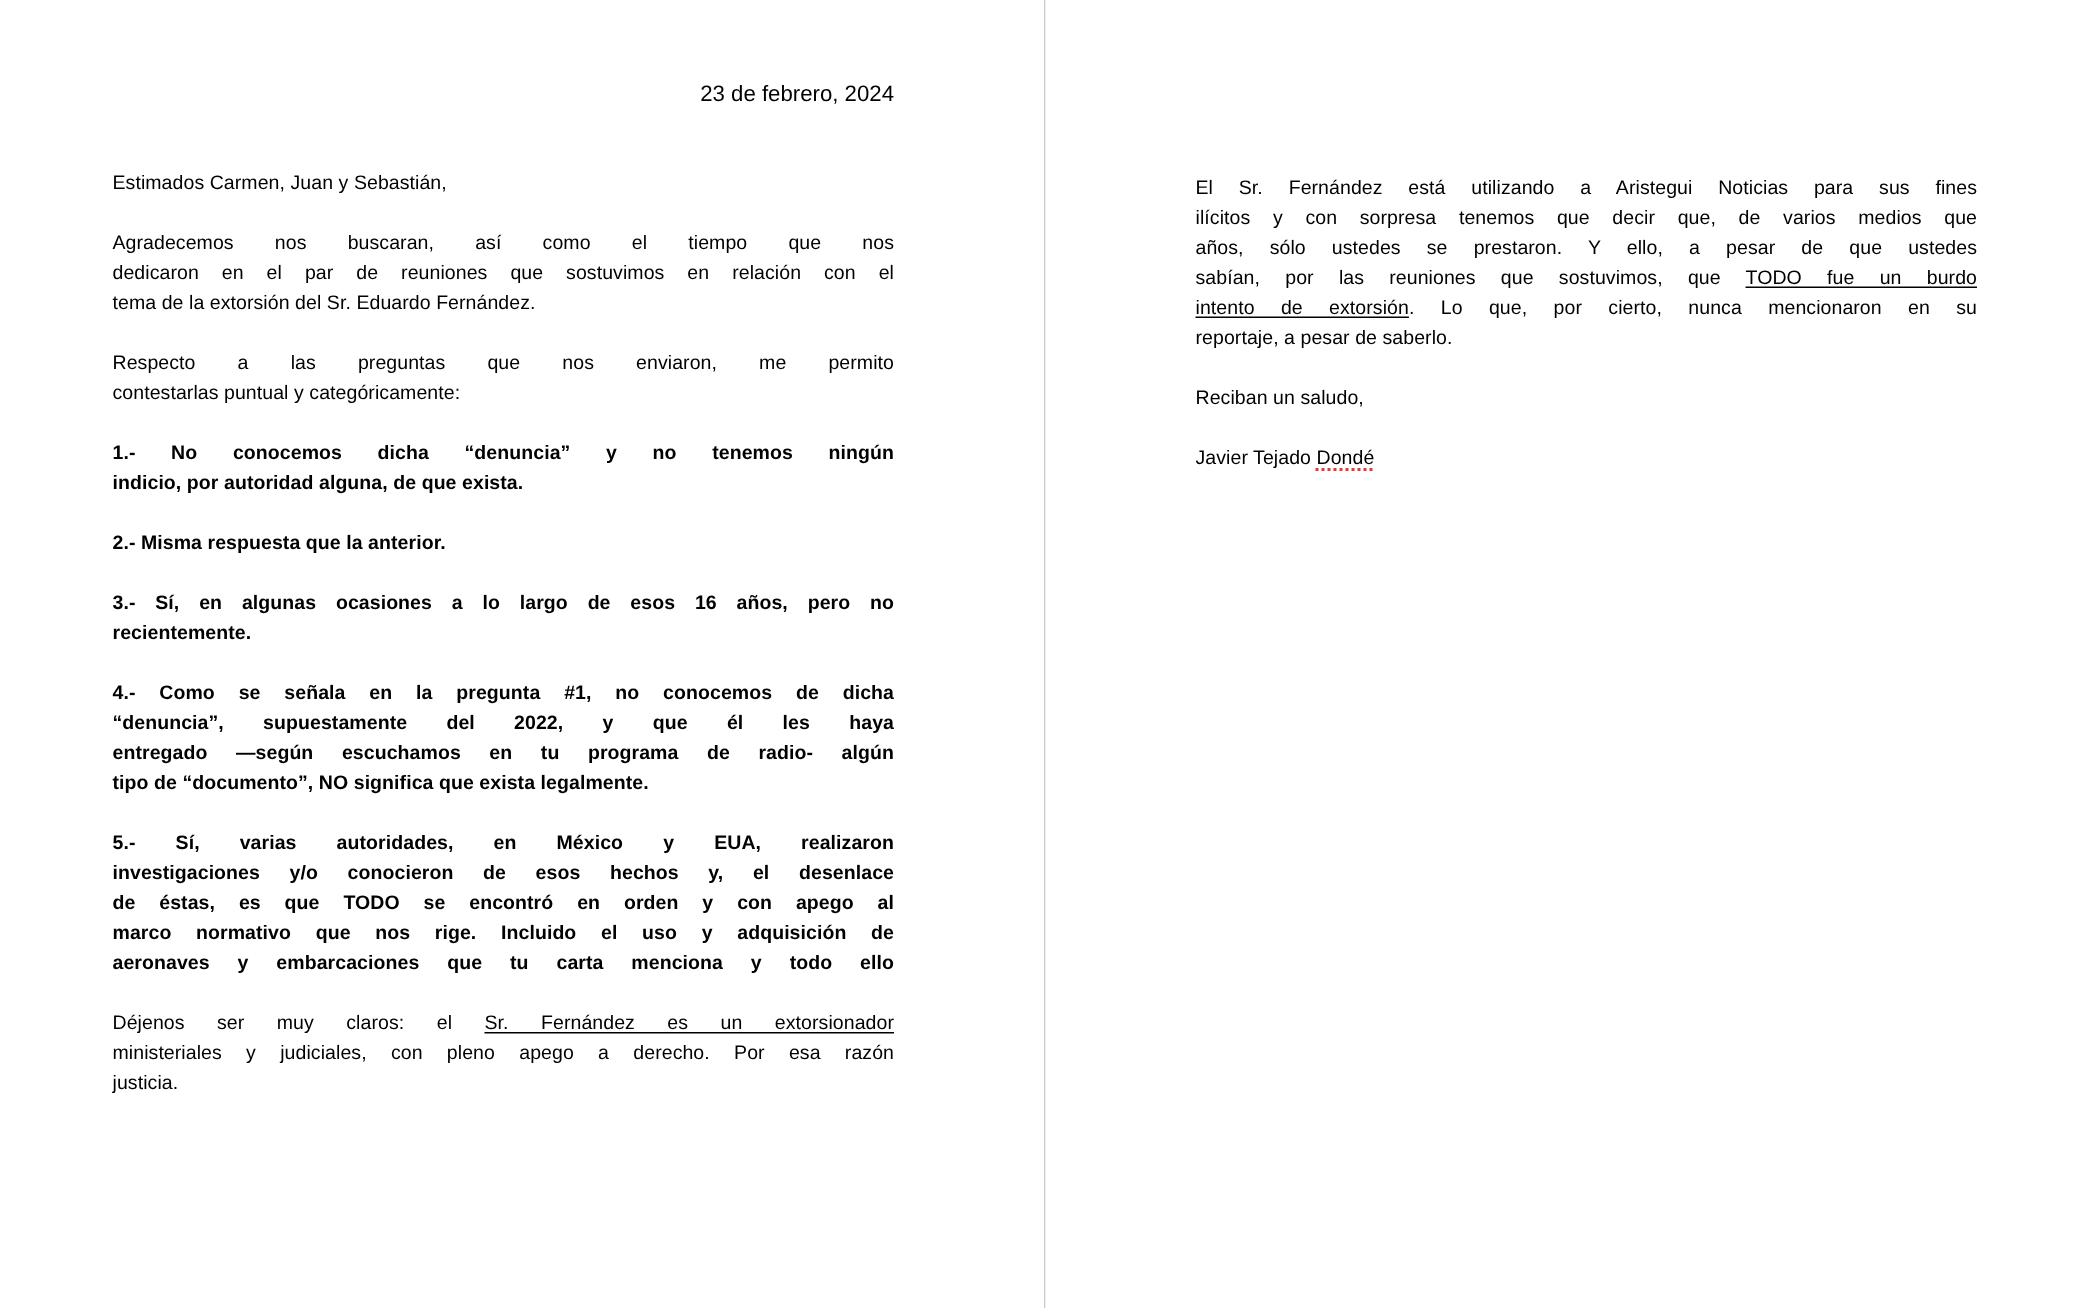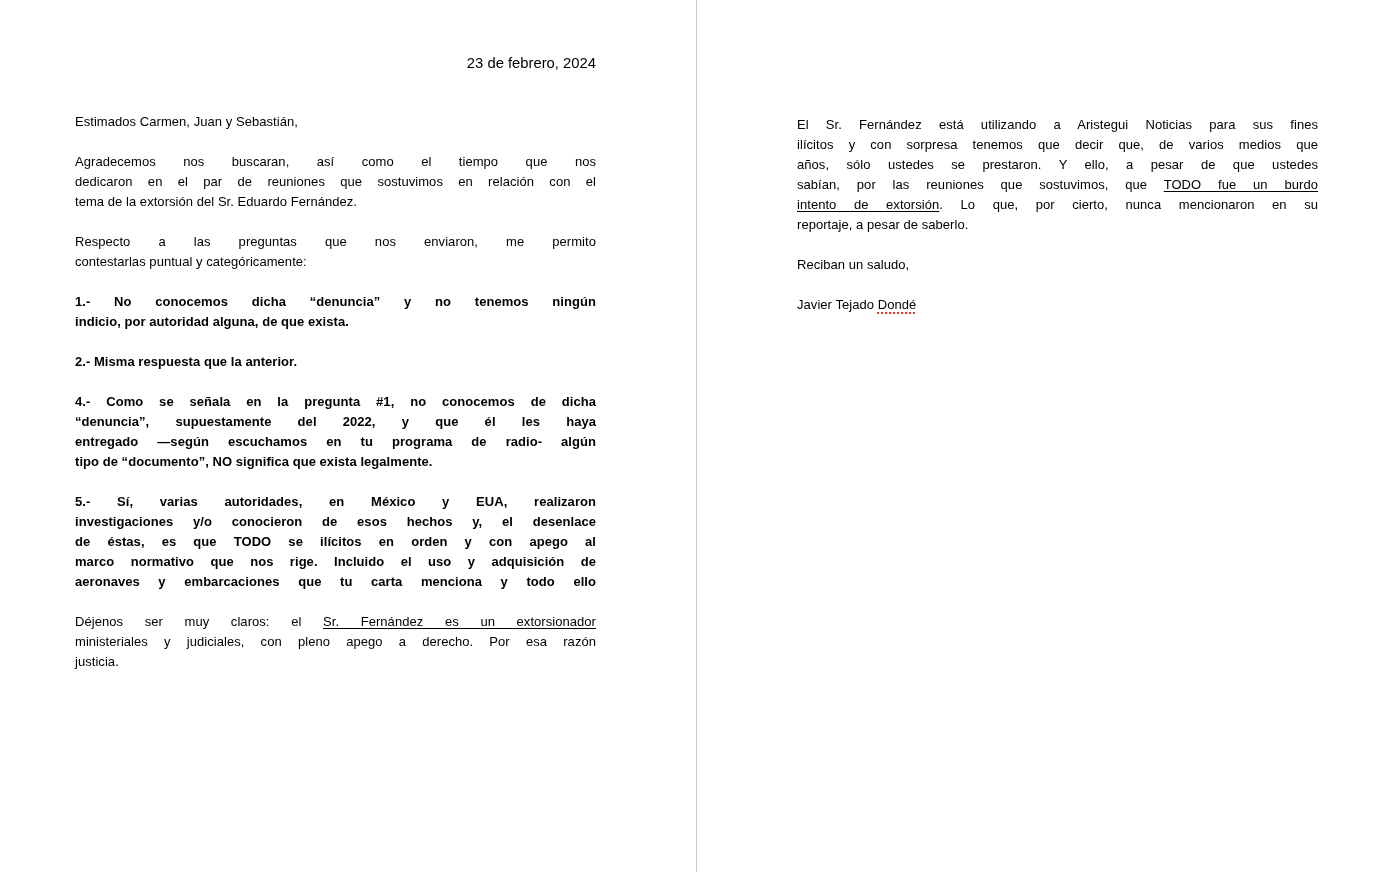--- a/index.html
+++ b/index.html
@@ -92,31 +92,33 @@
           <div class="line line-last"><span>contestarlas puntual y categóricamente:</span></div>
         </div>
         <div class="para bold">
           <div class="line"><span>1.- No conocemos dicha “denuncia” y no tenemos ningún</span></div>
           <div class="line line-last"><span>indicio, por autoridad alguna, de que exista.</span></div>
         </div>
         <div class="para bold">
           <div class="line line-last"><span>2.- Misma respuesta que la anterior.</span></div>
         </div>
         <div class="para bold">
+          <div class="line"><span>3.- Sí, en algunas ocasiones a lo largo de esos 16 años, pero no</span></div>
+          <div class="line line-last"><span>recientemente.</span></div>
         </div>
         <div class="para bold">
           <div class="line"><span>4.- Como se señala en la pregunta #1, no conocemos de dicha</span></div>
           <div class="line"><span>“denuncia”, supuestamente del 2022, y que él les haya</span></div>
           <div class="line"><span>entregado —según escuchamos en tu programa de radio- algún</span></div>
           <div class="line line-last"><span>tipo de “documento”, NO significa que exista legalmente.</span></div>
         </div>
         <div class="para bold">
           <div class="line"><span>5.- Sí, varias autoridades, en México y EUA, realizaron</span></div>
           <div class="line"><span>investigaciones y/o conocieron de esos hechos y, el desenlace</span></div>
-          <div class="line"><span>de éstas, es que TODO se ilícitos en orden y con apego al</span></div>
+          <div class="line"><span>de éstas, es que TODO se encontró en orden y con apego al</span></div>
           <div class="line"><span>marco normativo que nos rige. Incluido el uso y adquisición de</span></div>
           <div class="line"><span>aeronaves y embarcaciones que tu carta menciona y todo ello</span></div>
         </div>
         <div class="para">
           <div class="line"><span>Déjenos ser muy claros: el </span><span class="u">Sr. Fernández es un extorsionador</span></div>
           <div class="line"><span>ministeriales y judiciales, con pleno apego a derecho. Por esa razón</span></div>
           <div class="line line-last"><span>justicia.</span></div>
         </div>
       </div>
   </div>

